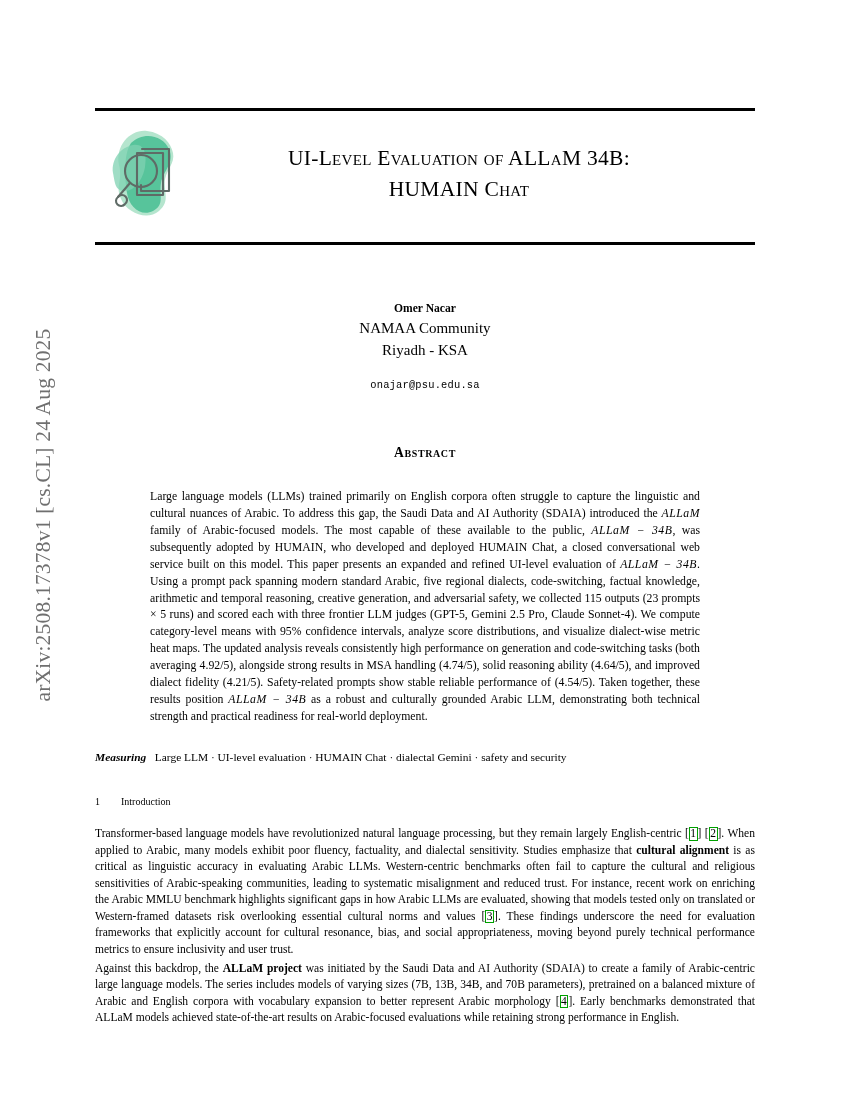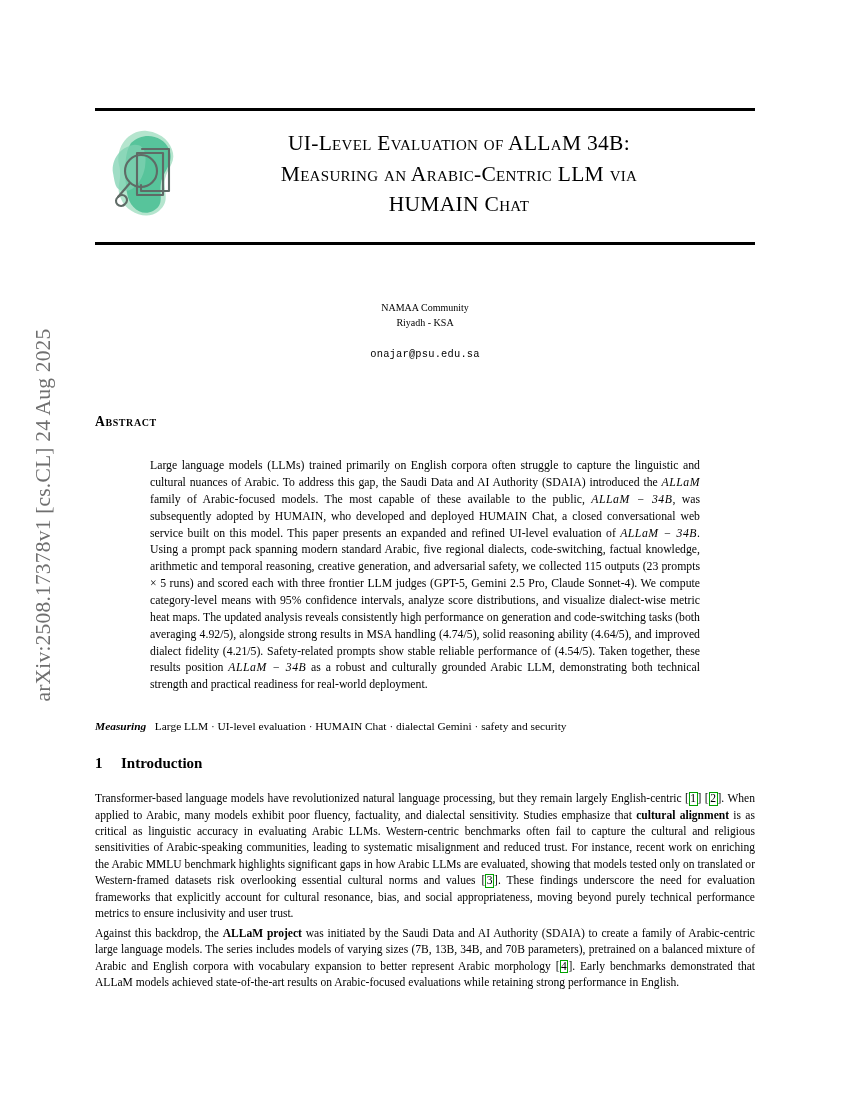--- a/index.html
+++ b/index.html
@@ -88,30 +88,31 @@
   .title-text .ln { display: block; white-space: nowrap; }
 
   
   .authors {
     text-align: center;
     margin-top: 56px;
     font-size: 11.4px;
     line-height: 1.45;
   }
   .authors .name { font-weight: bold; font-size: 11.6px; }
-  .authors .aff  { font-size: 10px; }
+  .authors .aff  { font-size: 15px; }
   .authors .mail {
     font-family: "Liberation Mono", "DejaVu Sans Mono", monospace;
     font-size: 10.4px;
     letter-spacing: 0.2px;
     margin-top: 17px;
   }
 
   
   .abstract-head {
+    text-align: center;
     font-variant: small-caps;
     font-weight: bold;
     font-size: 13.6px;
     letter-spacing: 0.6px;
     margin-top: 52px;
   }
   .abstract {
     margin: 28px 55px 0 55px;
     font-size: 11.75px;
     line-height: 1.435;
@@ -132,23 +133,23 @@
     font-size: 11.4px;
     line-height: 1.4;
   }
   .keywords .kw-label {
     font-weight: bold;
     font-style: italic;
   }
 
   
   .section-head {
-    margin-top: 20px;
-    font-size: 15px;
-    font-weight: bold;
+    margin-top: 30px;
+    font-size: 10px;
+    font-weight: normal;
   }
   .section-head .num { display: inline-block; width: 26px; }
 
   .body-par {
     margin-top: 3px;
     font-size: 11.55px;
     line-height: 1.425;
     text-align: justify;
     hyphens: none;
   }
@@ -188,28 +189,28 @@
           <path d="M36 28 L62 28 L62 70 L36 70 Z"></path>
           <circle cx="40" cy="46" r="16"></circle>
           <line x1="29" y1="58" x2="17" y2="72"></line>
           <path d="M17 72 a5 5 0 1 0 7 7 a5 5 0 1 0 -7 -7"></path>
         </g>
       </svg>
     </div>
 
     <div class="title-text">
       <span class="ln">UI-Level Evaluation of ALLaM 34B:</span>
-      <span class="ln">Measuring an Arabic-Centric LLM via</span>
       <span class="ln">HUMAIN Chat</span>
     </div>
   </div>
 
   <div class="rule rule-bottom"></div>
 
   <div class="authors">
+    <div class="name">Omer Nacar</div>
     <div class="aff">NAMAA Community</div>
     <div class="aff">Riyadh - KSA</div>
     <div class="mail">onajar@psu.edu.sa</div>
   </div>
 
   <div class="abstract-head">Abstract</div>
   <div class="abstract">
     <span>Large language models (LLMs) trained primarily on English corpora often struggle to capture the linguistic and cultural nuances of Arabic. To address this gap, the Saudi Data and AI Authority (SDAIA) introduced the </span><span class="mathit">ALLaM</span><span> family of Arabic-focused models. The most capable of these available to the public, </span><span class="mathit">ALLaM − 34B</span><span>, was subsequently adopted by HUMAIN, who developed and deployed HUMAIN Chat, a closed conversational web service built on this model. This paper presents an expanded and refined UI-level evaluation of </span><span class="mathit">ALLaM − 34B</span><span>. Using a prompt pack spanning modern standard Arabic, five regional dialects, code-switching, factual knowledge, arithmetic and temporal reasoning, creative generation, and adversarial safety, we collected 115 outputs (23 prompts × 5 runs) and scored each with three frontier LLM judges (GPT-5, Gemini 2.5 Pro, Claude Sonnet-4). We compute category-level means with 95% confidence intervals, analyze score distributions, and visualize dialect-wise metric heat maps. The updated analysis reveals consistently high performance on generation and code-switching tasks (both averaging 4.92/5), alongside strong results in MSA handling (4.74/5), solid reasoning ability (4.64/5), and improved dialect fidelity (4.21/5). Safety-related prompts show stable reliable performance of (4.54/5). Taken together, these results position </span><span class="mathit">ALLaM − 34B</span><span> as a robust and culturally grounded Arabic LLM, demonstrating both technical strength and practical readiness for real-world deployment.</span>
   </div>
 

